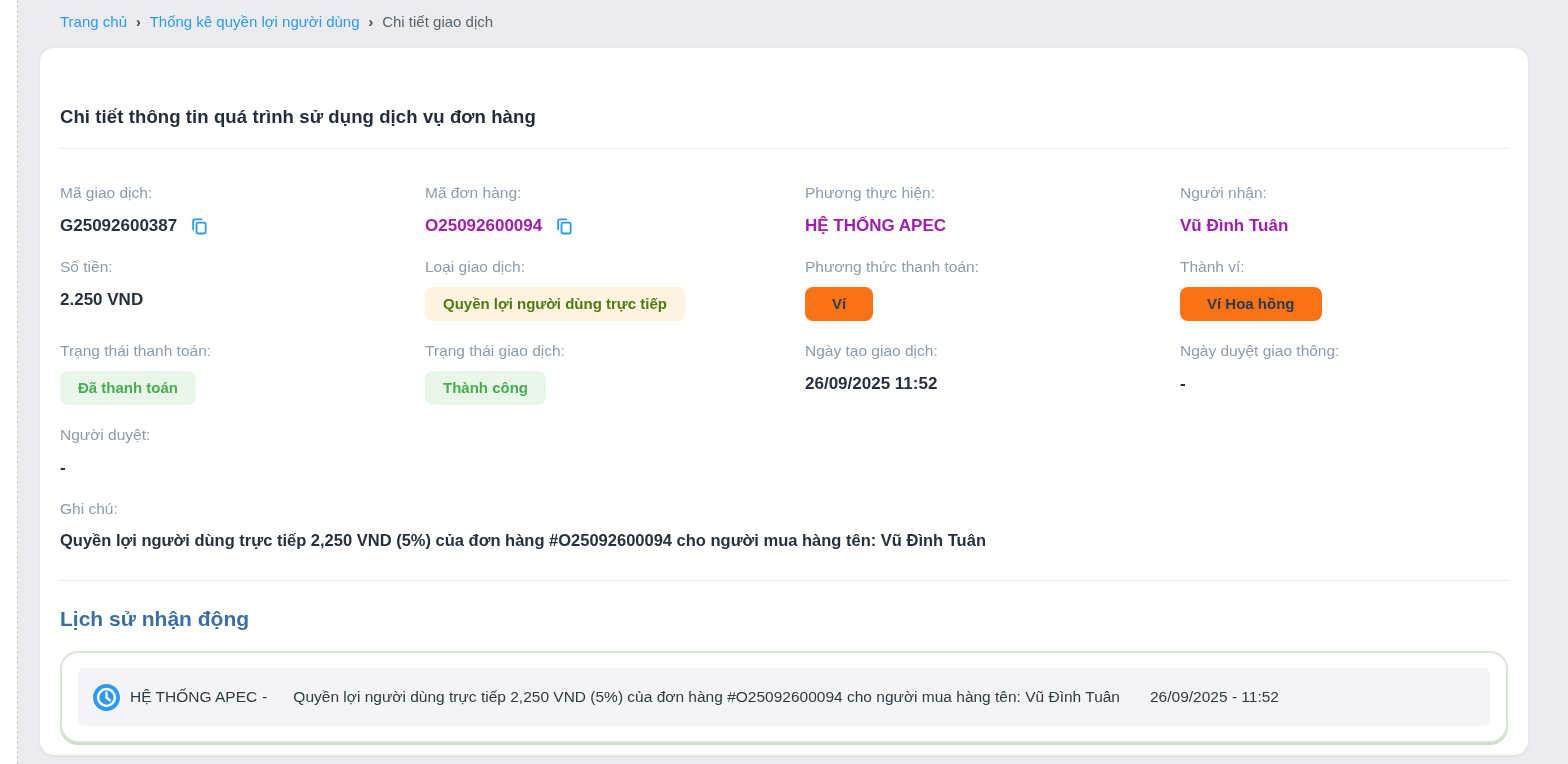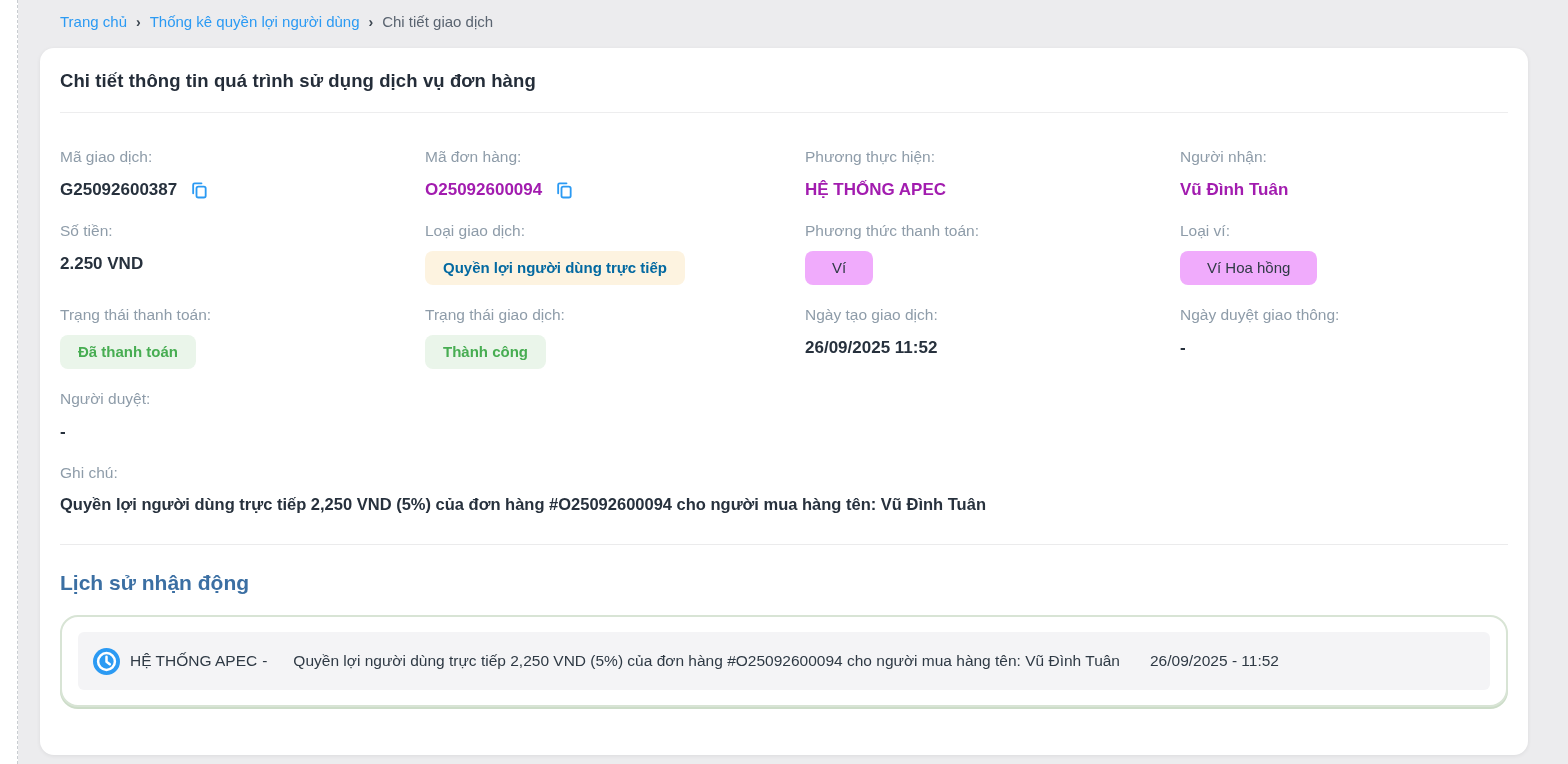--- a/index.html
+++ b/index.html
@@ -25,42 +25,43 @@
 
   .card {
     position:absolute; left:40px; top:48px; width:1488px; height:707px;
     background:#ffffff; border-radius:14px;
     box-shadow:0 1px 4px rgba(0,0,0,.07);
     padding:0 20px;
   }
   .card-header {
     padding:22px 0 20px 0;
     border-bottom:1px solid #ededee;
+    margin-top:36px;
   }
   .card-title { font-size:18.5px; font-weight:700; color:#242d39; letter-spacing:.1px; }
 
   .grid {
     display:grid;
     grid-template-columns:365px 380px 375px 1fr;
     margin-top:34px;
   }
   .grid + .grid { margin-top:20px; }
   .field-label { color:#8e9ca9; font-size:15.5px; line-height:19px; }
   .field-value { margin-top:13px; font-size:17px; font-weight:700; color:#27313d; line-height:22px; }
   .field-value.blue { color:#a21caf; }
   .value-with-icon { display:flex; align-items:center; gap:12px; }
   .copy-btn { display:inline-flex; cursor:pointer; background:none; border:none; padding:0; }
 
   .badge {
     display:inline-block; margin-top:11px;
     font-size:15px; font-weight:700;
     padding:8px 18px; border-radius:8px; line-height:18px;
   }
-  .badge.warning { color:#0369a1; background:#fdf3e0; }
-  .badge.gray    { color:#2f3a45; background:#f0abfc; font-weight:400; padding:8px 27px; }
+  .badge.warning { color:#4d7c0f; background:#fdf3e0; }
+  .badge.gray    { color:#2f3a45; background:#f97316; font-weight:700; padding:8px 27px; }
   .badge.success { color:#47ad52; background:#eaf5ea; }
 
   .note-value { margin-top:13px; font-size:16.5px; font-weight:700; color:#27313d; }
 
   .section-divider { border:none; border-top:1px solid #ebebec; margin-top:30px; }
 
   .history-title {
     margin-top:26px; font-size:21px; font-weight:700; color:#3b6fa3;
   }
   .history-box {
@@ -142,21 +143,21 @@
     </div>
     <div>
       <div class="field-label">Loại giao dịch:</div>
       <span class="badge warning">Quyền lợi người dùng trực tiếp</span>
     </div>
     <div>
       <div class="field-label">Phương thức thanh toán:</div>
       <span class="badge gray">Ví</span>
     </div>
     <div>
-      <div class="field-label">Loại ví:</div>
+      <div class="field-label">Thành ví:</div>
       <span class="badge gray">Ví Hoa hồng</span>
     </div>
   </div>
 
   <div class="grid">
     <div>
       <div class="field-label">Trạng thái thanh toán:</div>
       <span class="badge success">Đã thanh toán</span>
     </div>
     <div>

